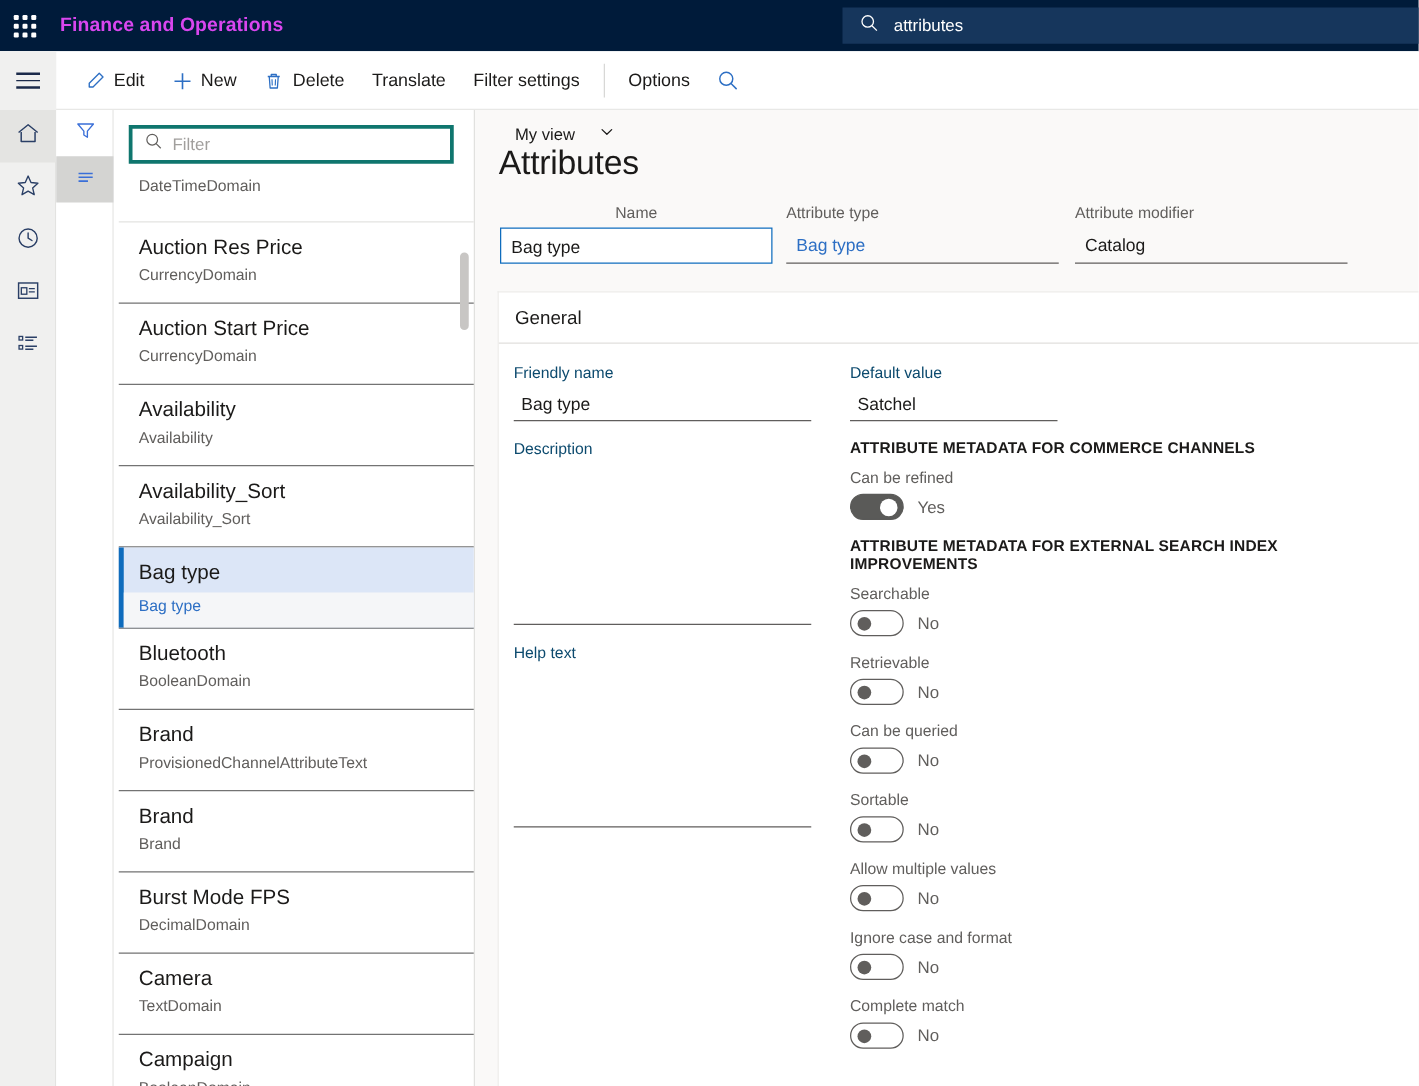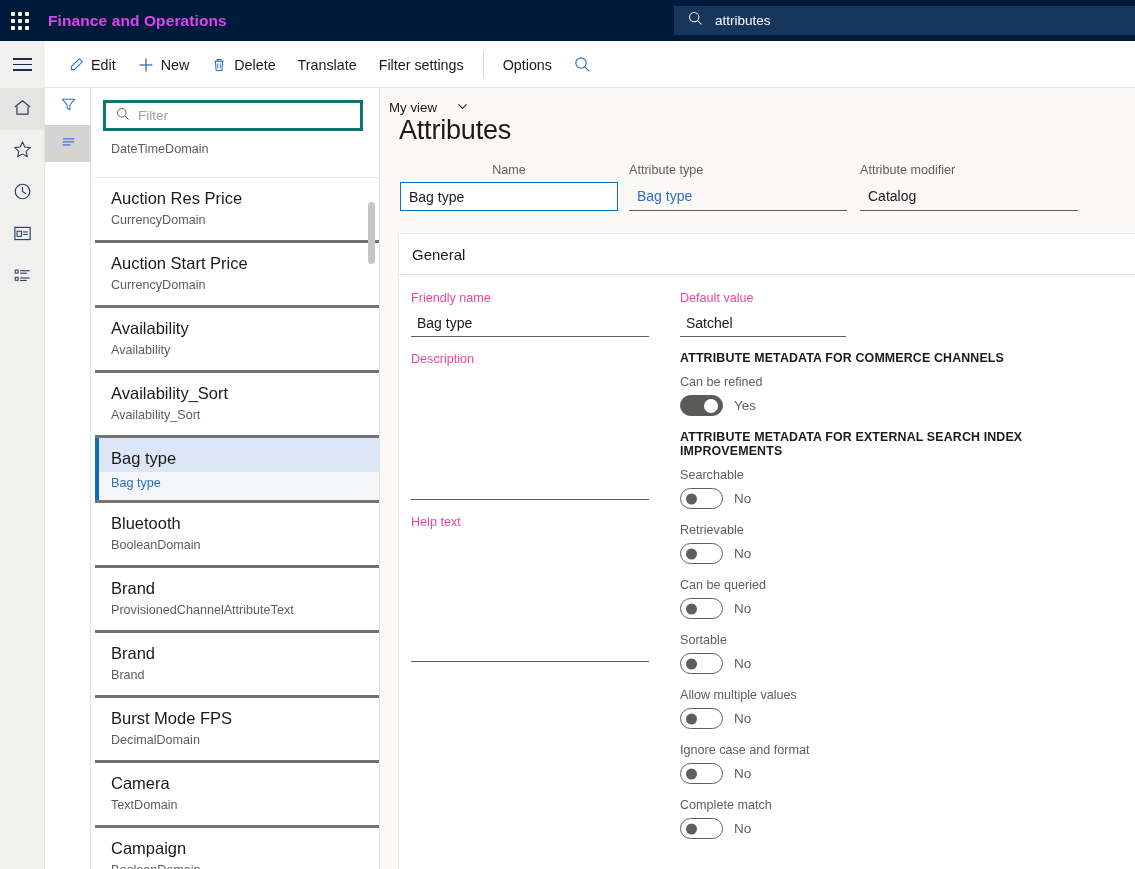--- a/index.html
+++ b/index.html
@@ -105,21 +105,21 @@
   }
   .partial-row {
     height: 38px; padding: 0 16px; display: flex; flex-direction: column;
     justify-content: flex-start;
     border-bottom: 1px solid #E3E3E1;
   }
   .partial-sub { font-size: 12.6px; color: #605E5C; line-height: 1; padding-top: 3px; }
 
   .list-row {
     position: relative; height: 65px; padding: 11px 16px 11px 16px;
-    border-bottom: 3px solid #737373; cursor: pointer;
+    border-bottom: 1px solid #737373; cursor: pointer;
   }
   .list-row.sel { background: #DCE6F7; }
   .list-row.sel::before {
     content: ""; position: absolute; left: 0; top: 0; width: 4px; height: 100%;
     background: #0F6CBD;
   }
   .list-row.sel .lr-sub-wrap {
     position: absolute; left: 4px; right: 0; bottom: 0; height: 28px;
     background: #F5F6F8; padding: 4px 0 0 12px;
   }
@@ -136,21 +136,21 @@
     position: absolute; right: 2px; top: 62px; width: 7px; height: 62px;
     background: #C8C6C4; border-radius: 4px; cursor: pointer;
   }
 
   
   .main {
     position: absolute; left: 380px; top: 88px; width: 755px; height: 781px;
     background: #FAF9F8; overflow: hidden;
   }
   .myview {
-    position: absolute; left: 9px; top: 10px;
+    position: absolute; left: 32px; top: 10px;
     display: flex; align-items: center; gap: 20px; cursor: pointer;
   }
   .myview-label { font-size: 13.3px; color: #1B1A19; }
   .page-title {
     position: absolute; left: 19px; top: 27px;
     font-size: 27px; color: #1B1A19; font-weight: normal; letter-spacing: -0.2px;
   }
 
   .hdr-fields { position: absolute; left: 20px; top: 75px; width: 730px; }
   .hf { position: absolute; top: 0; }
@@ -177,21 +177,21 @@
     height: 41px; border-bottom: 1px solid #E1DFDD;
     display: flex; align-items: center; padding-left: 13px;
     font-size: 15px; color: #1B1A19; cursor: pointer;
   }
   .card-body { position: relative; height: 598px; }
 
   .colL { position: absolute; left: 12px; top: 16px; width: 238px; }
   .colR { position: absolute; left: 281px; top: 16px; width: 440px; }
 
   .fld { margin-bottom: 4px; }
-  .fld-label { font-size: 12.6px; color: #ec4899; margin-bottom: 4px; }
+  .fld-label { font-size: 12.6px; color: #0c4a6e; margin-bottom: 4px; }
   .fld-input {
     height: 28px; border-bottom: 1px solid #605E5C;
     display: flex; align-items: center; padding: 0 6px;
     font-size: 14px; color: #1B1A19; cursor: text;
   }
   .fld-area {
     border-bottom: 1px solid #605E5C; cursor: text;
     font-size: 14px; color: #1B1A19; padding: 0 6px;
   }
   .area-desc { height: 130px; }

